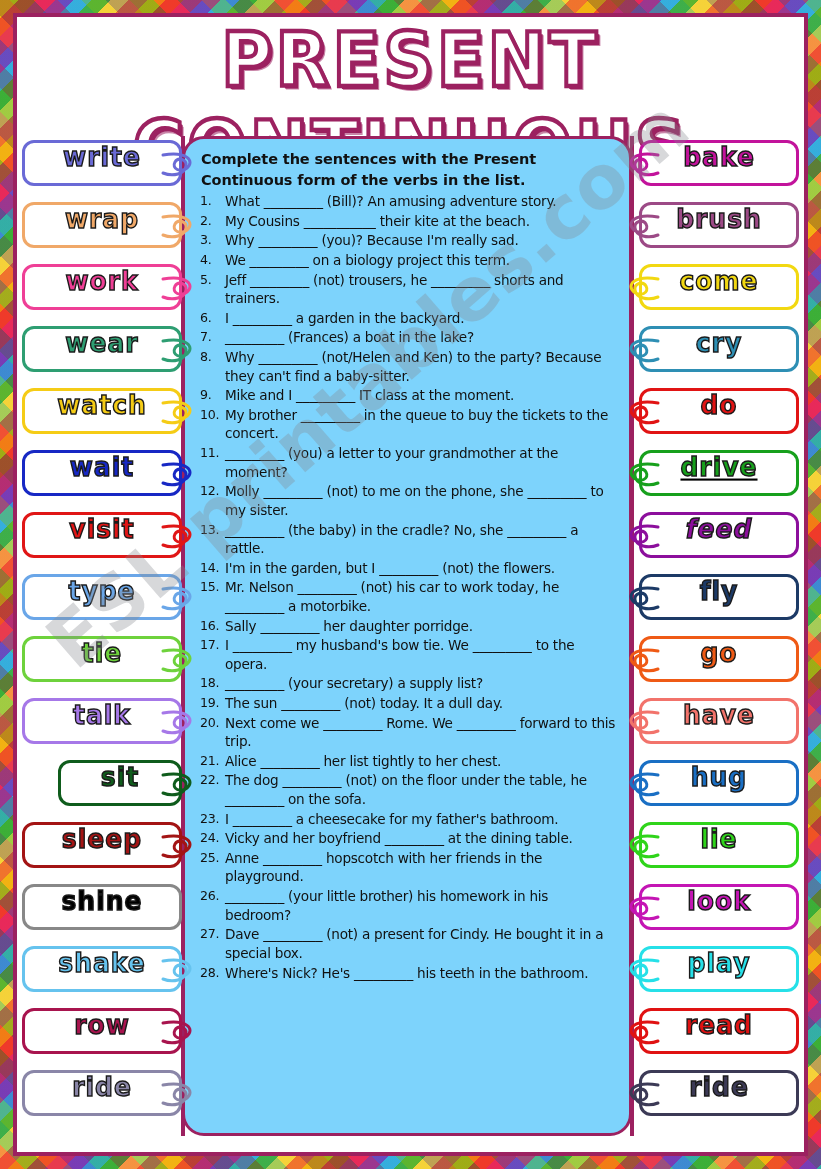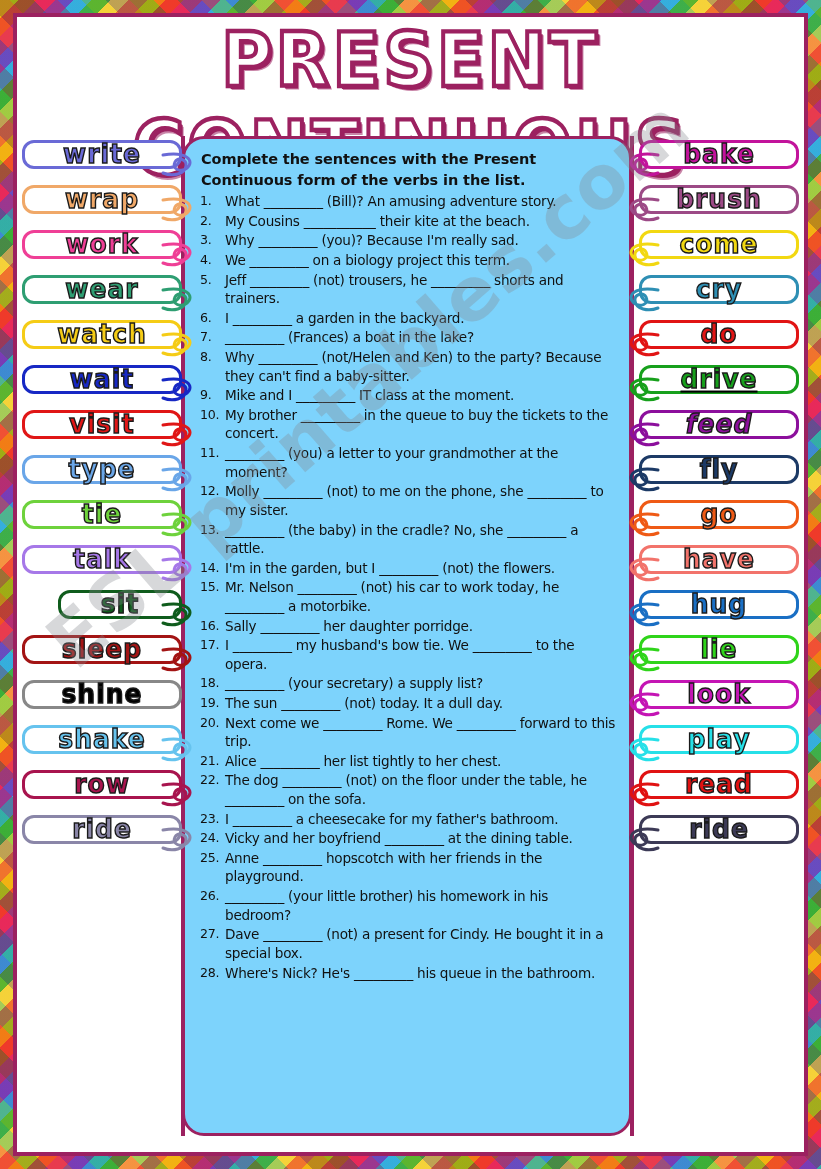--- a/index.html
+++ b/index.html
@@ -87,28 +87,28 @@
     position:absolute;
     top:140px;
     width:160px;
     z-index:10;
   }
   #col-left{left:22px;}
   #col-right{left:639px;}
 
   .wordbox{
     position:relative;
-    height:29px;
+    height:46px;
     margin-bottom:16px;
     background:#ffffff;
     border:3px solid #888;
     border-radius:12px;
     box-sizing:border-box;
     display:flex;
-    align-items:center;
+    align-items:flex-start;
     justify-content:center;
   }
   .wordbox .w{
     font-family:"DejaVu Sans", sans-serif;
     font-size:25px;
     font-weight:bold;
     letter-spacing:1px;
     -webkit-text-stroke:1.4px #1a1a1a;
     transform:scaleY(1.05);
     white-space:nowrap;
@@ -477,19 +477,19 @@
       <li>_________ (your secretary) a supply list?</li>
       <li>The sun _________ (not) today. It a dull day.</li>
       <li>Next come we _________ Rome. We _________ forward to this trip.</li>
       <li>Alice _________ her list tightly to her chest.</li>
       <li>The dog _________ (not) on the floor under the table, he _________ on the sofa.</li>
       <li>I _________ a cheesecake for my father's bathroom.</li>
       <li>Vicky and her boyfriend _________ at the dining table.</li>
       <li>Anne _________ hopscotch with her friends in the playground.</li>
       <li>_________ (your little brother) his homework in his bedroom?</li>
       <li>Dave _________ (not) a present for Cindy. He bought it in a special box.</li>
-      <li>Where's Nick? He's _________ his queue in the bathroom.</li>
+      <li>Where's Nick? He's _________ his teeth in the bathroom.</li>
     </ol>
 </div>
 
 <div id="watermark">
   <span>ESL printables.com</span>
 </div>
 
 </body></html>

